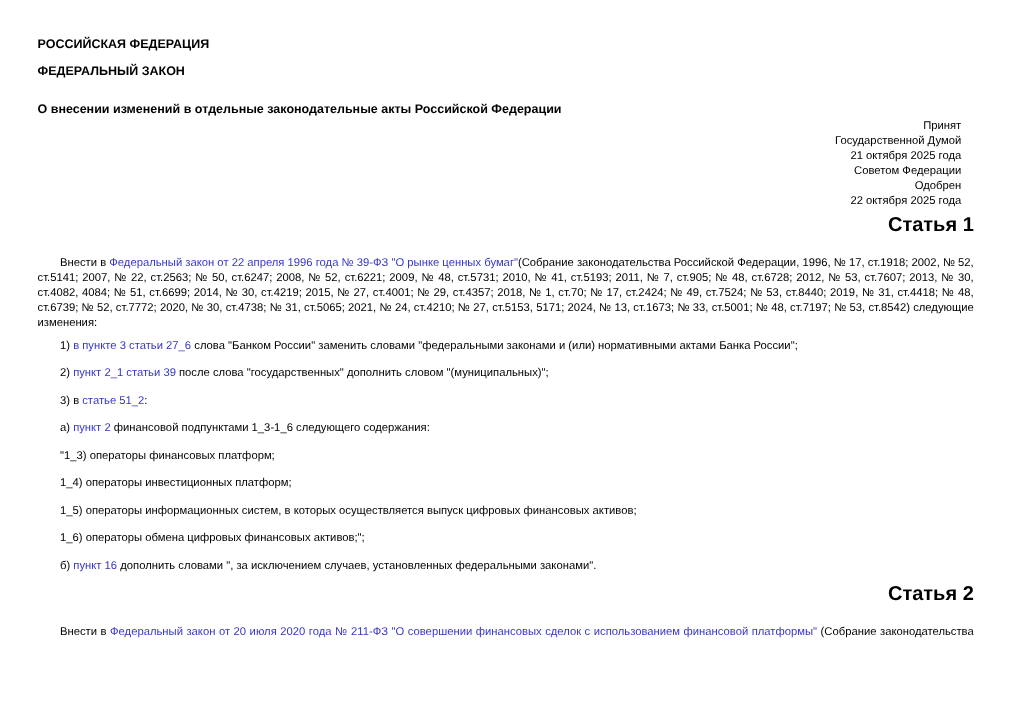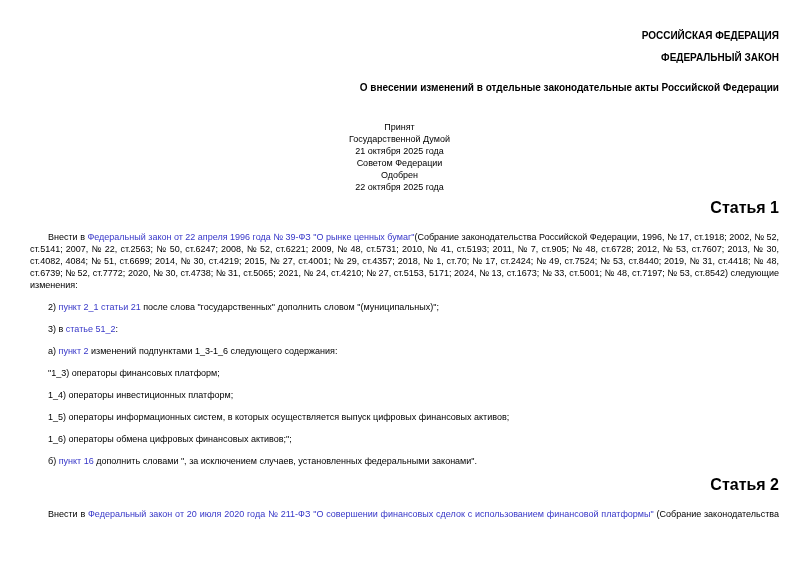--- a/index.html
+++ b/index.html
@@ -5,25 +5,25 @@
   :root { --link-color:#3737c8; --text-color:#000000; --bg-color:#ffffff; }
   * { box-sizing:border-box; }
   html,body { margin:0; padding:0; }
   body {
     width:807px; height:571px; overflow:hidden;
     background:var(--bg-color); color:var(--text-color);
     font-family:"Liberation Sans", sans-serif;
     font-size:9px; line-height:12px;
   }
   .doc { padding:30px 28px 0 30px; }
-  .center { text-align:right; }
+  .center { text-align:left; }
   .bold { font-weight:bold; font-size:10px; }
   .header-line2 { margin-top:10px; }
   .doc-title { margin-top:18px; }
-  .adoption { margin-top:27px; text-align:center; padding-right:10px; }
+  .adoption { text-align:right; padding-right:10px; }
   .adoption div { white-space:nowrap; }
   .article-heading {
     margin-top:9px; text-align:right; font-weight:bold; font-size:16px;
   }
   .article-heading.second { margin-top:12px; }
   p.intro {
     margin:17px 0 0 0; text-align:justify; text-indent:18px;
   }
   p.intro.clip-one-line { max-height:12px; overflow:hidden; }
   p.item { margin:10px 0 0 0; text-indent:18px; }
@@ -45,26 +45,27 @@
     <div>21 октября 2025 года</div>
     <div>Советом Федерации</div>
     <div>Одобрен</div>
     <div>22 октября 2025 года</div>
   </div>
 
   <div class="article-heading">Статья 1</div>
 
   <p class="intro"><span>Внести в </span><a class="link">Федеральный закон от 22 апреля 1996 года № 39-ФЗ "О рынке ценных бумаг"</a><span>(Собрание законодательства Российской Федерации, 1996, № 17, ст.1918; 2002, № 52, ст.5141; 2007, № 22, ст.2563; № 50, ст.6247; 2008, № 52, ст.6221; 2009, № 48, ст.5731; 2010, № 41, ст.5193; 2011, № 7, ст.905; № 48, ст.6728; 2012, № 53, ст.7607; 2013, № 30, ст.4082, 4084; № 51, ст.6699; 2014, № 30, ст.4219; 2015, № 27, ст.4001; № 29, ст.4357; 2018, № 1, ст.70; № 17, ст.2424; № 49, ст.7524; № 53, ст.8440; 2019, № 31, ст.4418; № 48, ст.6739; № 52, ст.7772; 2020, № 30, ст.4738; № 31, ст.5065; 2021, № 24, ст.4210; № 27, ст.5153, 5171; 2024, № 13, ст.1673; № 33, ст.5001; № 48, ст.7197; № 53, ст.8542) следующие изменения:</span></p>
 
+  <p class="item first"><span>1) </span><a class="link">в пункте 3 статьи 27_6</a><span> слова "Банком России" заменить словами "федеральными законами и (или) нормативными актами Банка России";</span></p>
 
-  <p class="item"><span>2) </span><a class="link">пункт 2_1 статьи 21</a><span> после слова "государственных" дополнить словом "(муниципальных)";</span></p>
+  <p class="item"><span>2) </span><a class="link">пункт 2_1 статьи 39</a><span> после слова "государственных" дополнить словом "(муниципальных)";</span></p>
 
   <p class="item"><span>3) в </span><a class="link">статье 51_2</a><span>:</span></p>
 
-  <p class="item"><span>а) </span><a class="link">пункт 2</a><span> изменений подпунктами 1_3-1_6 следующего содержания:</span></p>
+  <p class="item"><span>а) </span><a class="link">пункт 2</a><span> финансовой подпунктами 1_3-1_6 следующего содержания:</span></p>
 
   <p class="item"><span>"1_3) операторы финансовых платформ;</span></p>
 
   <p class="item"><span>1_4) операторы инвестиционных платформ;</span></p>
 
   <p class="item"><span>1_5) операторы информационных систем, в которых осуществляется выпуск цифровых финансовых активов;</span></p>
 
   <p class="item"><span>1_6) операторы обмена цифровых финансовых активов;";</span></p>
 
   <p class="item"><span>б) </span><a class="link">пункт 16</a><span> дополнить словами ", за исключением случаев, установленных федеральными законами".</span></p>

